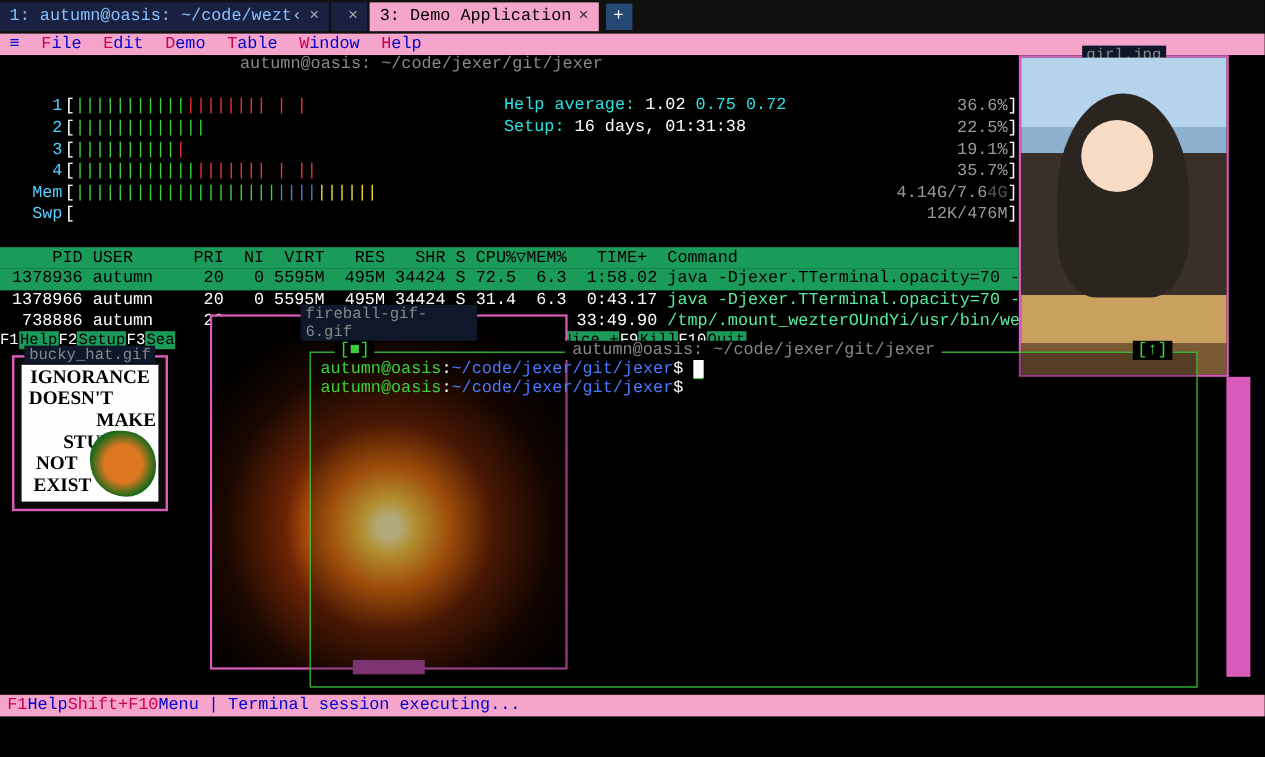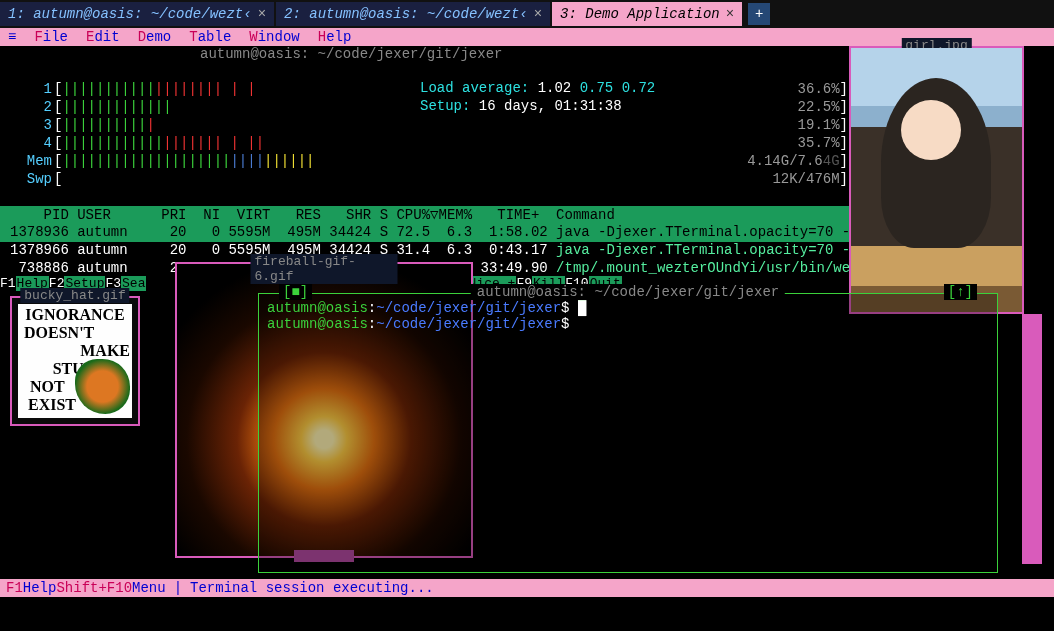--- a/index.html
+++ b/index.html
@@ -21,21 +21,20 @@
   }
   .tab {
     height: 24px;
     padding: 2px 8px;
     margin-right: 2px;
     display: flex;
     align-items: center;
     color: #85c1ff;
     background: #1a2040;
     cursor: pointer;
-    font-style: italic;
   }
   .tab.active {
     background: #f5a5c9;
     color: #000;
   }
   .tab .close { margin-left: 6px; color: #aaa; }
   .tab.active .close { color: #333; }
   .newtab {
     width: 22px; height: 22px;
     background: #254875;
@@ -173,21 +172,20 @@
 </style>
 </head>
 <body>
 
 <div class="tabbar">
   <div class="tab">
     <span>1: autumn@oasis: ~/code/wezt‹</span>
     <span class="close">×</span>
   </div>
   <div class="tab">
-    <span>2: autumn@oasis: ~/code/wezt‹</span>
     <span class="close">×</span>
   </div>
   <div class="tab active">
     <span>3: Demo Application</span>
     <span class="close">×</span>
   </div>
   <div class="newtab">+</div>
 </div>
 
 <div class="menubar">
@@ -219,21 +217,21 @@
     </div>
     <div class="cpu-row">
       <span class="mem-label">Mem</span>[<span class="bar bar-g">||||||||||||||||||||</span><span class="bar bar-b">||||</span><span class="bar bar-y">||||||</span><span class="cpu-pct"><span>4.14G/7.6</span><span style="color:#555">4G</span></span>]
     </div>
     <div class="cpu-row">
       <span class="mem-label">Swp</span>[<span class="cpu-pct">12K/476M</span>]
     </div>
   </div>
 
   <div class="stats">
-    <div><span class="c-cyan">Load average:</span> <span>1.02</span> <span class="c-cyan">0.75</span> <span class="c-cyan">0.72</span></div>
+    <div><span class="c-cyan">Help average:</span> <span>1.02</span> <span class="c-cyan">0.75</span> <span class="c-cyan">0.72</span></div>
     <div><span class="c-cyan">Setup:</span> <span>16 days, 01:31:38</span></div>
   </div>
 
   <div class="table-head" style="white-space:pre">    PID USER      PRI  NI  VIRT   RES   SHR S CPU%▽MEM%   TIME+  Command</div>
   <div class="table-body">
     <div class="proc-row sel">1378936 autumn     20   0 5595M  495M 34424 S 72.5  6.3  1:58.02 java -Djexer.TTerminal.opacity=70 -Djexe</div>
     <div class="proc-row"><span>1378966 autumn     20   0 5595M  495M 34424 S 31.4  6.3  0:43.17 </span><span class="cmd-active">java -Djexer.TTerminal.opacity=70 -Djexe</span></div>
     <div class="proc-row"><span> 738886 autumn     20                                   33:49.90 </span><span class="cmd-active">/tmp/.mount_wezterOUndYi/usr/bin/wezterm</span></div>
   </div>
 

